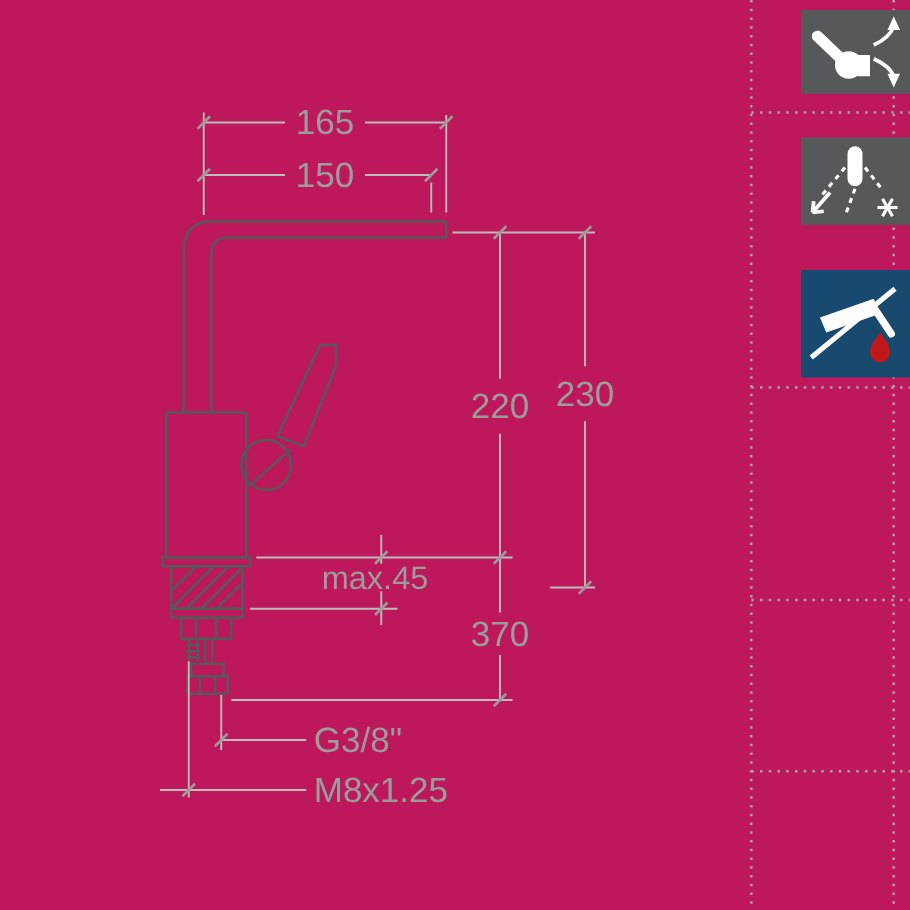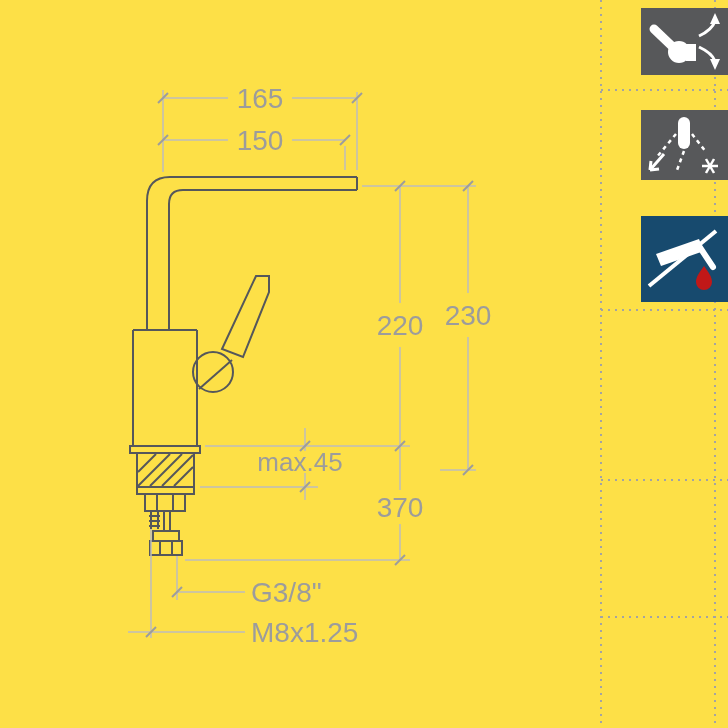--- a/index.html
+++ b/index.html
@@ -1,21 +1,21 @@
 <!DOCTYPE html>
 <html><head>
 <meta charset="utf-8">
 <style>
   * { box-sizing: border-box; }
   html, body { margin: 0; padding: 0; background: #ffffff; }
   .stage {
     position: relative;
     width: 728px;
     height: 728px;
-    background: #fde047;
+    background: #be185d;
     overflow: hidden;
     font-family: "Liberation Sans", sans-serif;
   }
   .stage svg { position: absolute; left: 0; top: 0; }
   .dim-text {
     font-family: "Liberation Sans", sans-serif;
     font-size: 28px;
     fill: #9c9c9c;
     text-anchor: middle;
   }

